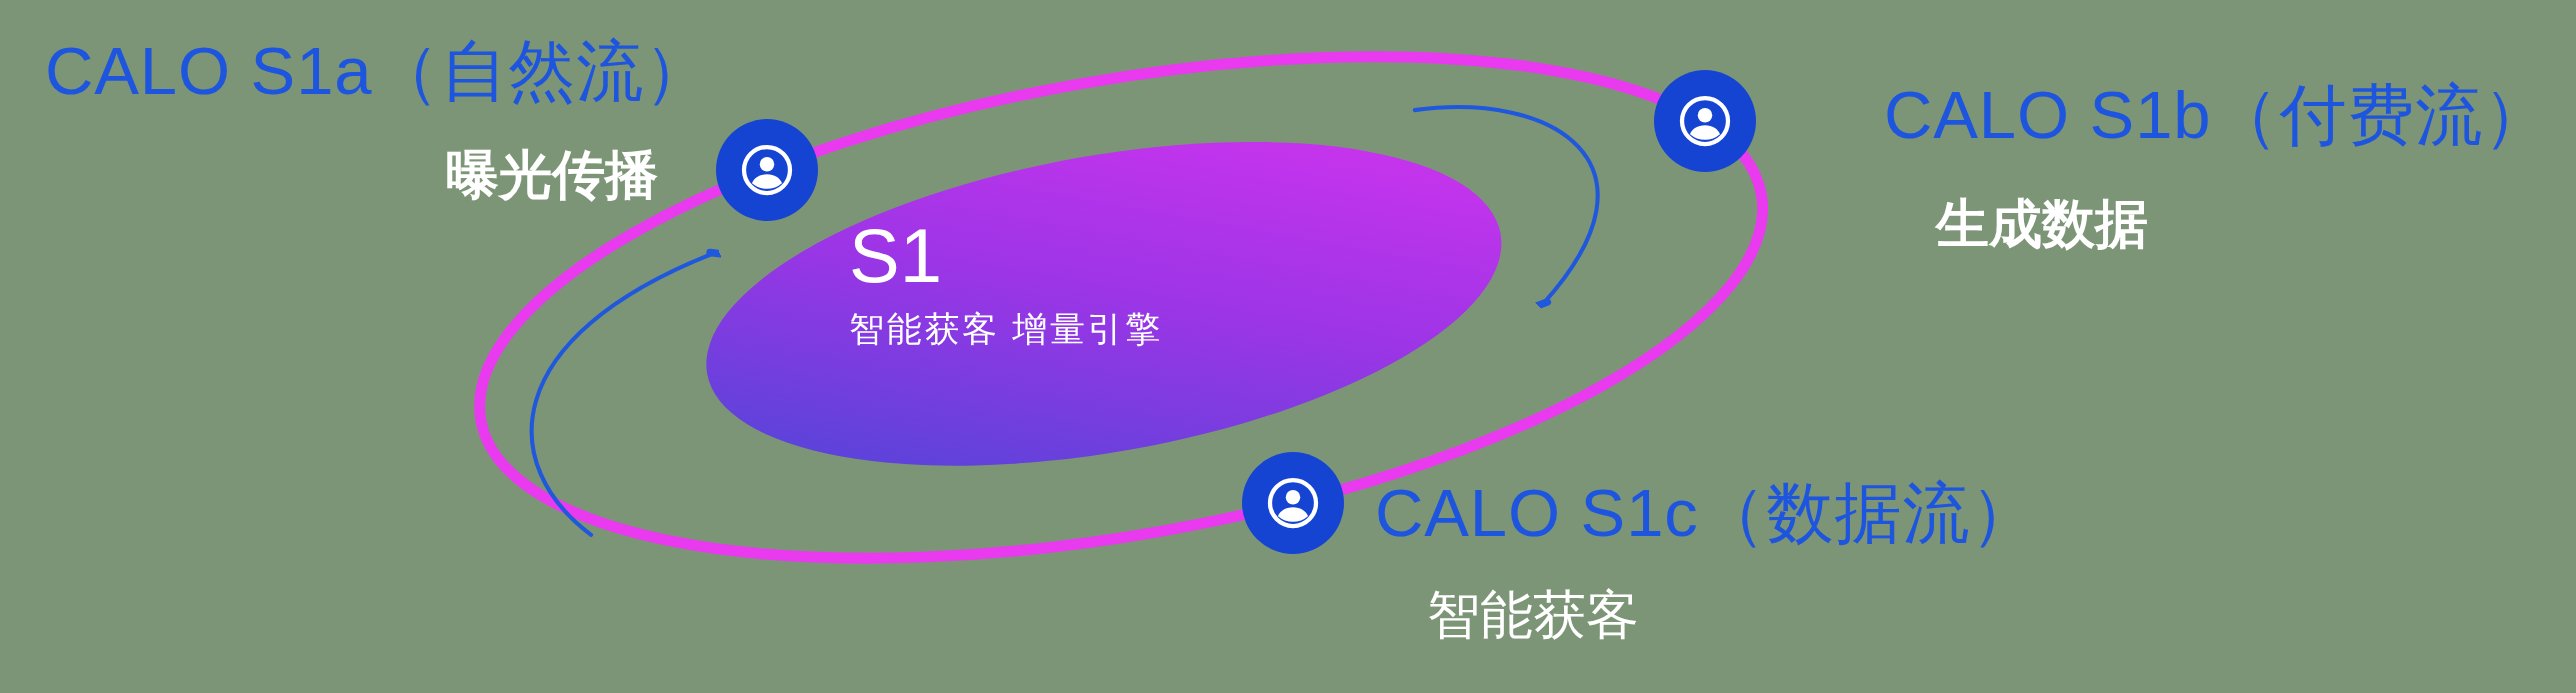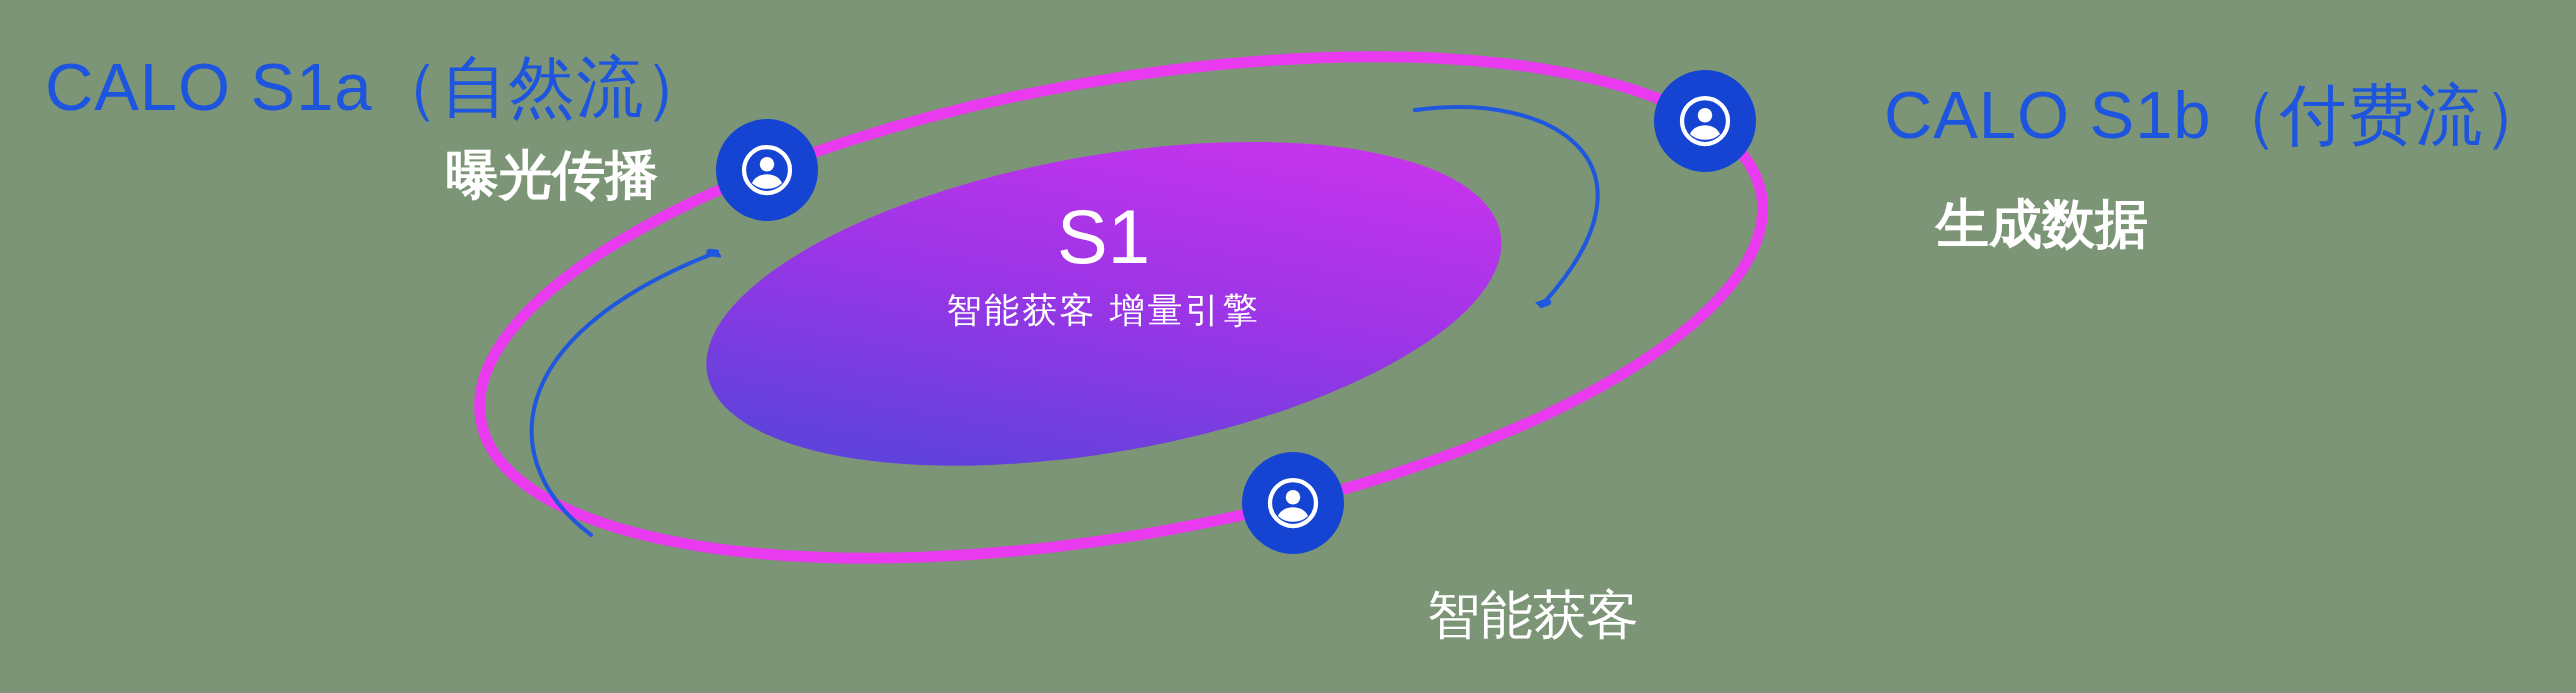--- a/index.html
+++ b/index.html
@@ -46,39 +46,39 @@
     border-radius: 50%;
     background: #1544d2;
     display: flex;
     align-items: center;
     justify-content: center;
   }
   .node svg { width: 60px; height: 60px; display: block; }
   .core-text {
     position: absolute;
     left: 849px;
-    top: 196px;
+    top: 215px;
     width: 509px;
-    text-align: center;
+    text-align: left;
     color: #ffffff;
   }
   .core-title {
     font-size: 76px;
     font-weight: 500;
     line-height: 1.08;
   }
   .core-subtitle {
     font-size: 35px;
     font-weight: 400;
     margin-top: 9px;
     letter-spacing: 2.7px;
     white-space: nowrap;
   }
   
-  #label-s1a { left: 45px;  top: 36px; margin-top: 16px;  }
+  #label-s1a { left: 45px;  top: 36px;  }
   #sub-s1a   { left: 446px; top: 147px; font-weight: bold; }
   #label-s1b { left: 1884px; top: 80px; }
   #sub-s1b   { left: 1936px; top: 196px; font-weight: bold; }
   #label-s1c { left: 1375px; top: 478px; }
   #sub-s1c   { left: 1427px; top: 587px; }
   
   #node-s1a { left: 716px;  top: 119px; }
   #node-s1b { left: 1654px; top: 70px;  }
   #node-s1c { left: 1242px; top: 452px; }
 </style>
@@ -136,16 +136,17 @@
       <path d="M12 13.7 c-2.9 0 -5.3 1.5 -6 3.6 a9.2 9.2 0 0 0 12 0 c-0.7 -2.1 -3.1 -3.6 -6 -3.6 z" fill="#ffffff"></path>
     </svg>
   </div>
 
   <div class="label-blue" id="label-s1a">CALO S1a（自然流）</div>
   <div class="label-white" id="sub-s1a">曝光传播</div>
 
   <div class="label-blue" id="label-s1b">CALO S1b（付费流）</div>
   <div class="label-white" id="sub-s1b">生成数据</div>
 
+  <div class="label-blue" id="label-s1c">CALO S1c（数据流）</div>
   <div class="label-white" id="sub-s1c">智能获客</div>
 
 </div>
 
 
 </body></html>

